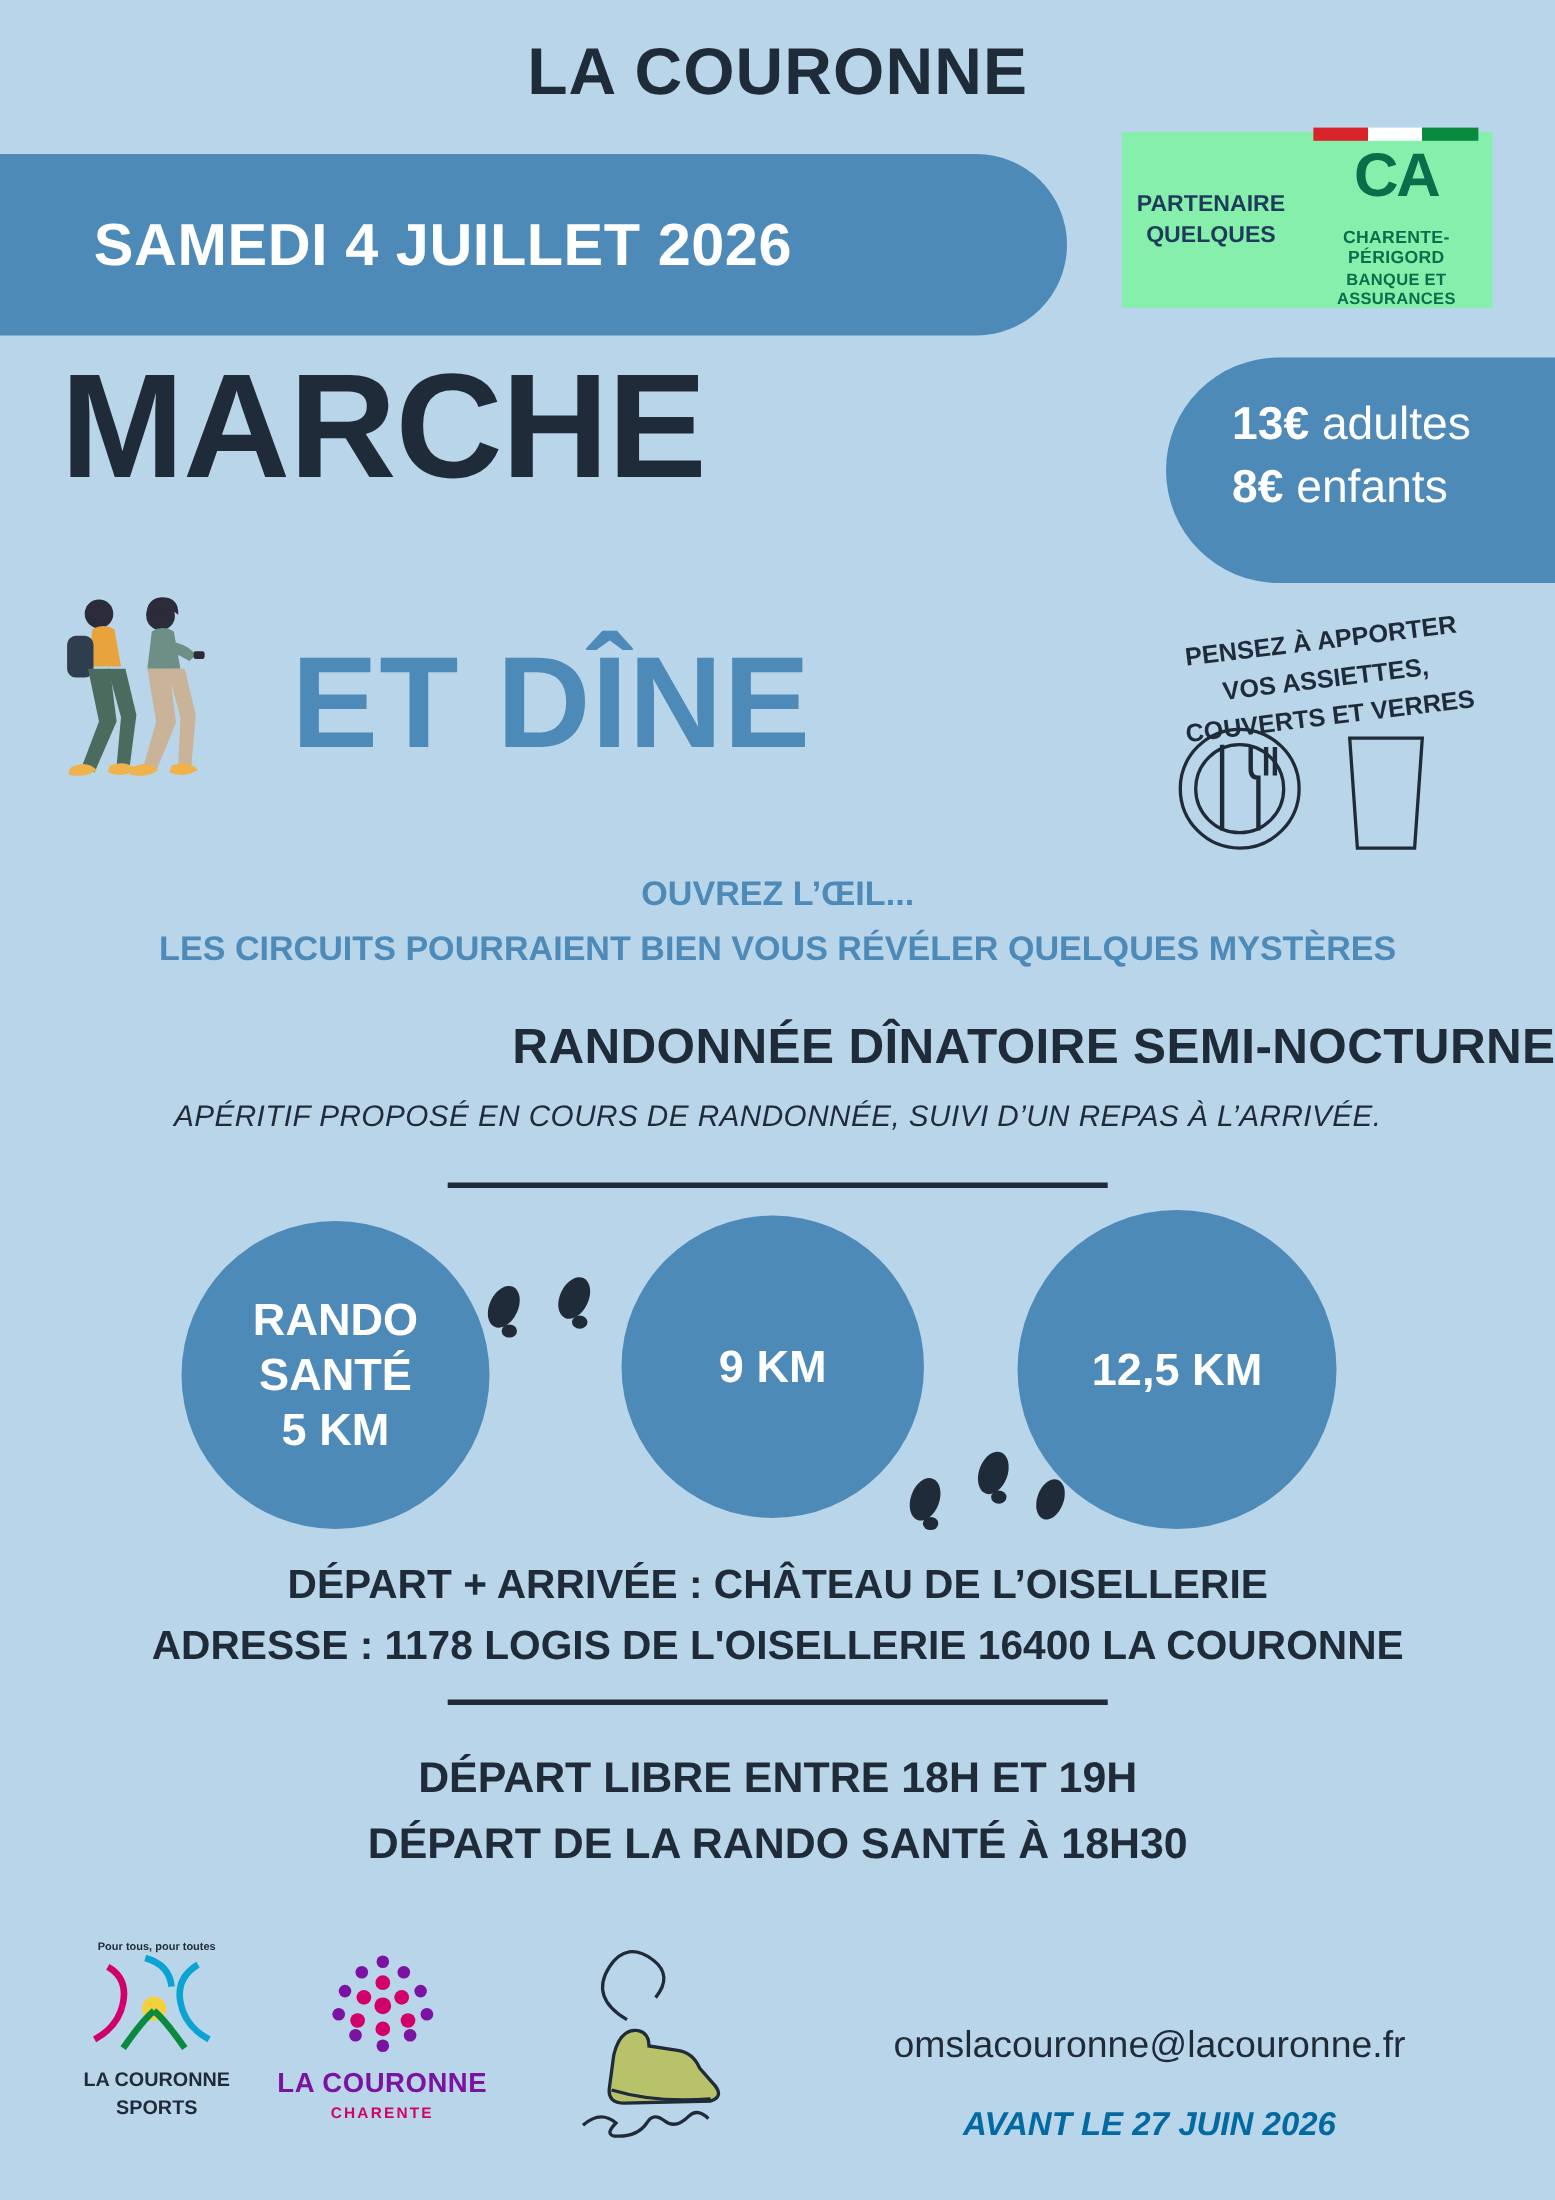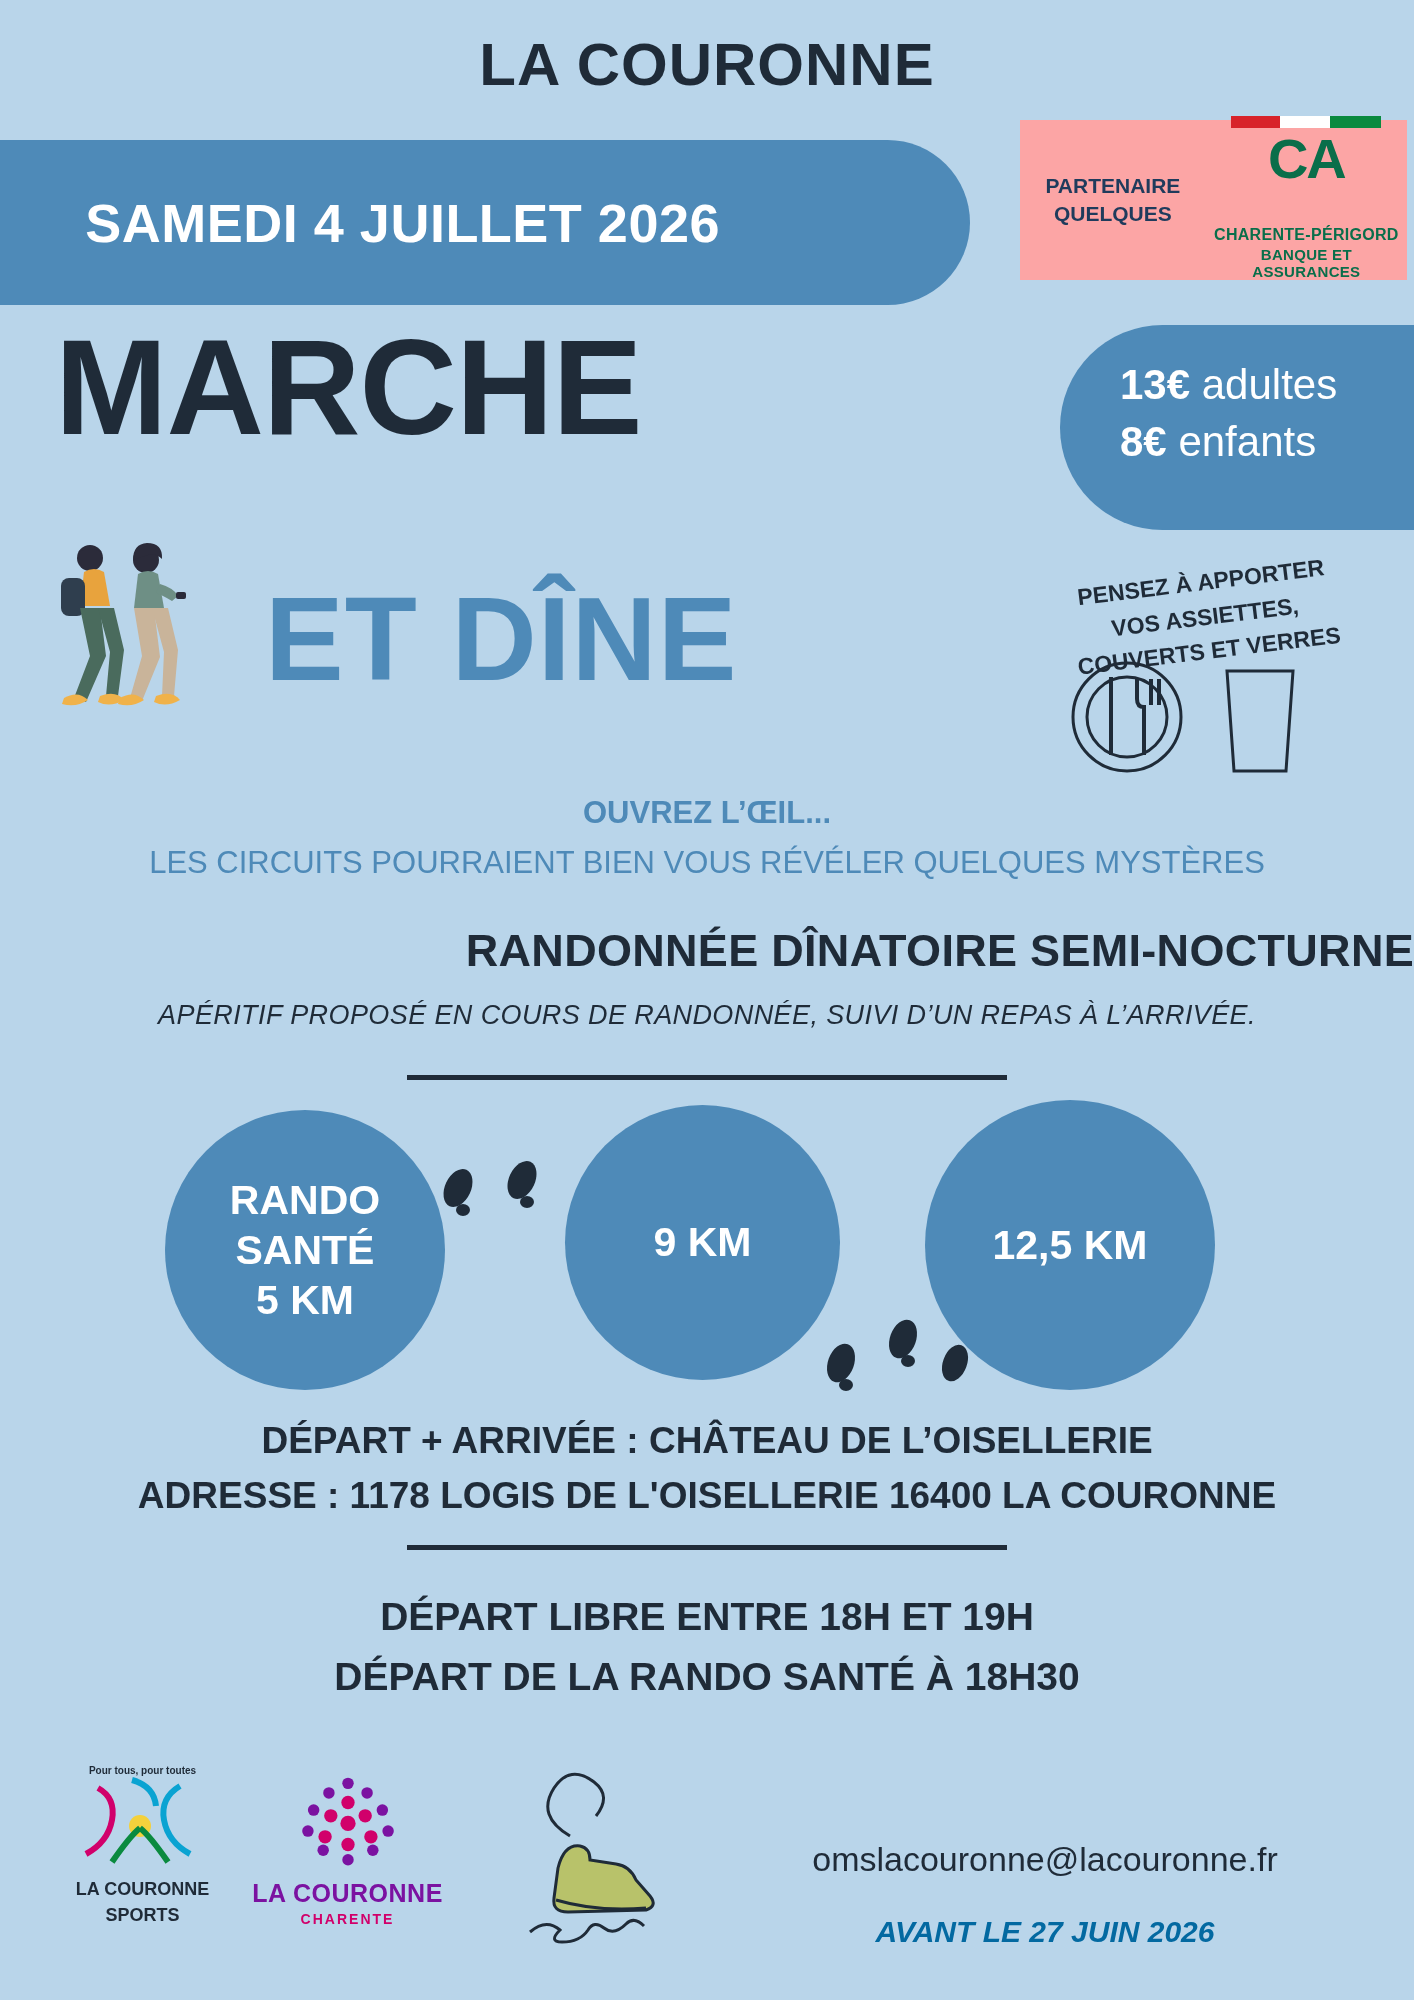--- a/index.html
+++ b/index.html
@@ -45,22 +45,22 @@
     font-size: 54px;
     font-weight: 800;
     letter-spacing: 0.5px;
     white-space: nowrap;
   }
 
   
   .partner-box {
     position: absolute;
     top: 120px; left: 1020px;
-    width: 387px; height: 160px;
-    background: #fca5a5;
+    width: 337px; height: 160px;
+    background: #86efac;
     display: flex;
     align-items: stretch;
   }
   .partner-left {
     width: 48%;
     display: flex; flex-direction: column;
     align-items: center; justify-content: center;
     color: #1f3b5c;
     font-weight: 800;
     font-size: 21px;
@@ -155,21 +155,21 @@
 
   
   .teaser1 {
     position: absolute; top: 795px; left: 0; width: 1414px;
     text-align: center;
     color: #4e8ab8; font-weight: 800; font-size: 31px;
   }
   .teaser2 {
     position: absolute; top: 845px; left: 0; width: 1414px;
     text-align: center;
-    color: #4e8ab8; font-weight: 400; font-size: 31px;
+    color: #4e8ab8; font-weight: 700; font-size: 31px;
   }
 
   
   .subtitle {
     position: absolute; top: 925px; left: 0; width: 1414px;
     text-align: right;
     color: #1f2b38; font-weight: 800; font-size: 45px;
     letter-spacing: 0.3px;
   }
   .aperitif {

